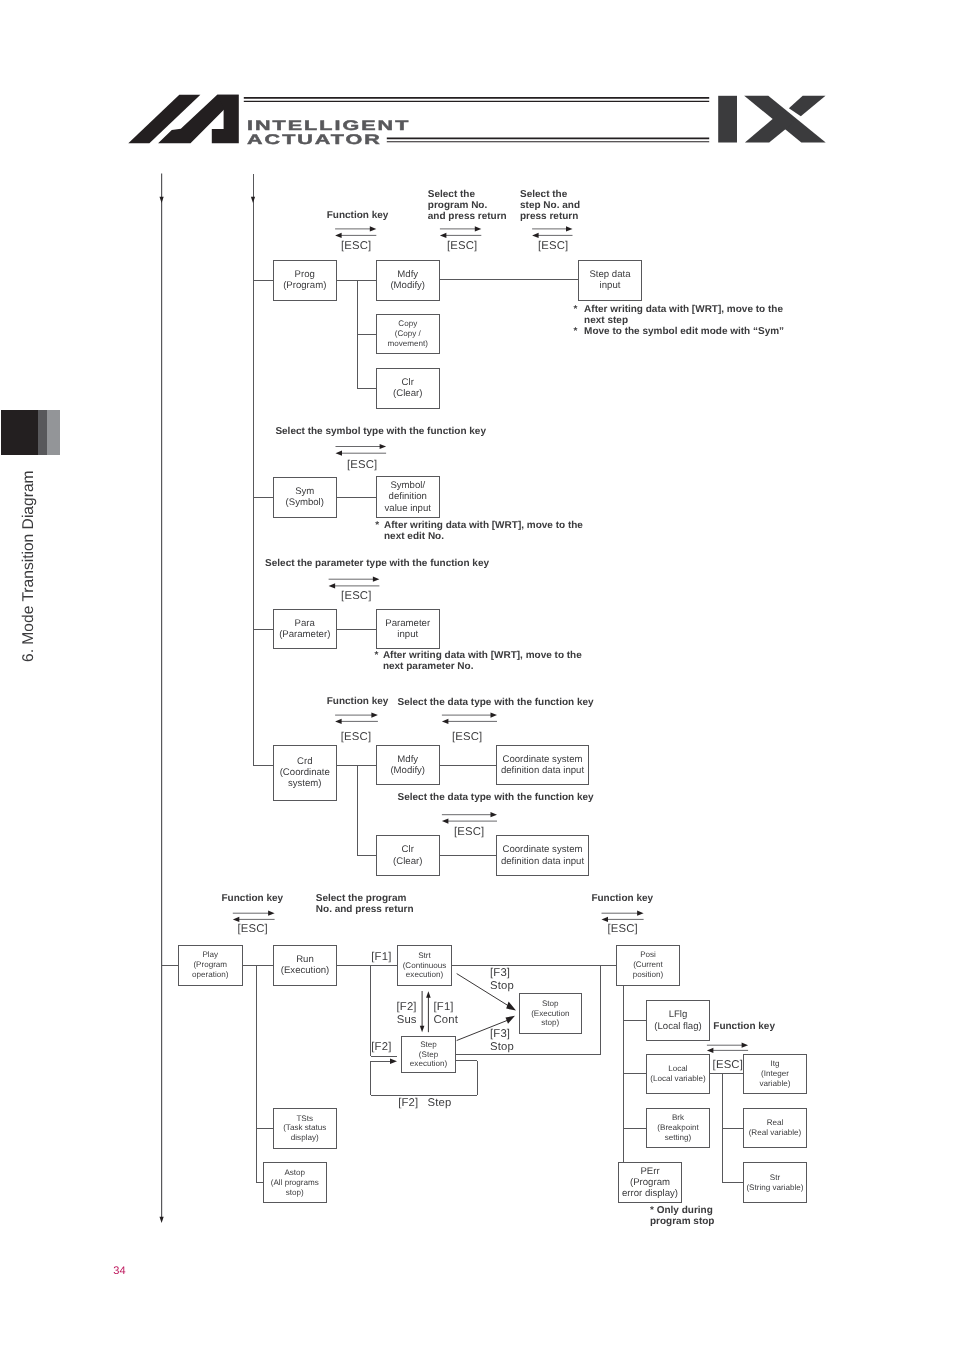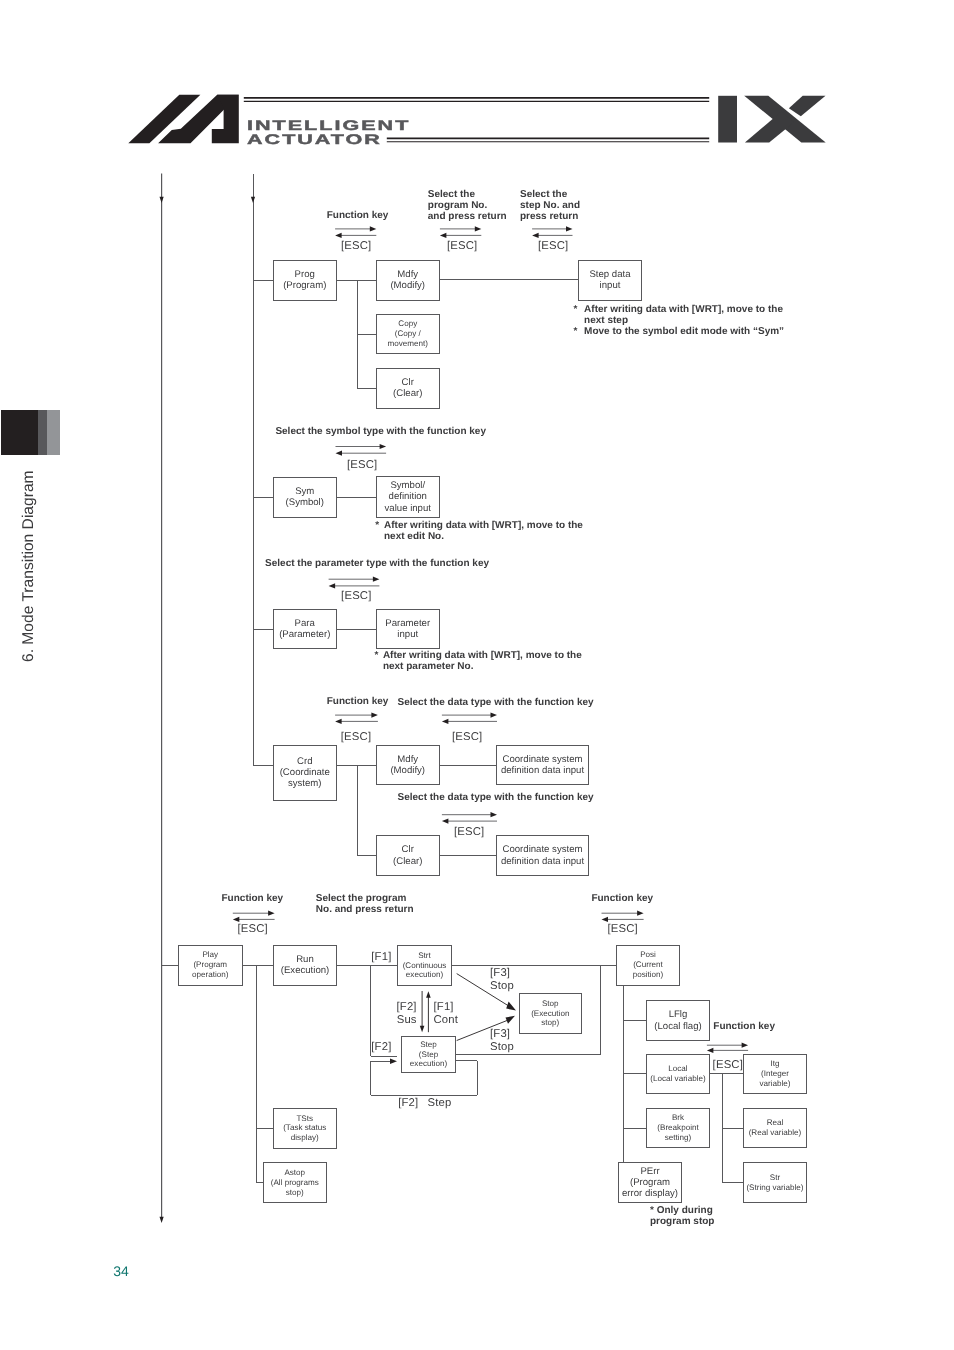--- a/index.html
+++ b/index.html
@@ -16,21 +16,21 @@
               -webkit-text-stroke:0.45px #58585b;
               transform:scaleX(1.55);transform-origin:left top;}
   
   #side-tab{position:absolute;left:1px;top:410px;width:59px;height:45px;}
   #side-tab .band{position:absolute;top:0;height:45px;}
   #side-title-wrap{position:absolute;left:21px;top:468px;width:16px;height:194px;}
   #side-title{position:absolute;left:0;top:0;width:194px;height:16px;
               transform-origin:0 0;transform:rotate(-90deg) translate(-194px,0);
               font-size:15.6px;line-height:16px;color:#3b3b3d;white-space:nowrap;text-align:left;}
   
-  #page-number{position:absolute;left:113.3px;top:1261px;font-size:14px;line-height:20px;color:#0f766e;}
+  #page-number{position:absolute;left:113.3px;top:1261px;font-size:11px;line-height:20px;color:#be185d;}
   
   svg.lines{position:absolute;left:0;top:0;width:954px;height:1350px;}
   .bx{position:absolute;border:1px solid #58585b;background:#fff;box-sizing:border-box;
       display:flex;flex-direction:column;align-items:center;justify-content:center;
       text-align:center;color:#3b3b3d;}
   .bx span{display:block;white-space:nowrap;}
   .fs95{font-size:9.6px;line-height:11.2px;}
   .fs8{font-size:8.1px;line-height:9.8px;}
   .lbl{position:absolute;color:#3b3b3d;}
   .lbl span{display:block;white-space:nowrap;}

